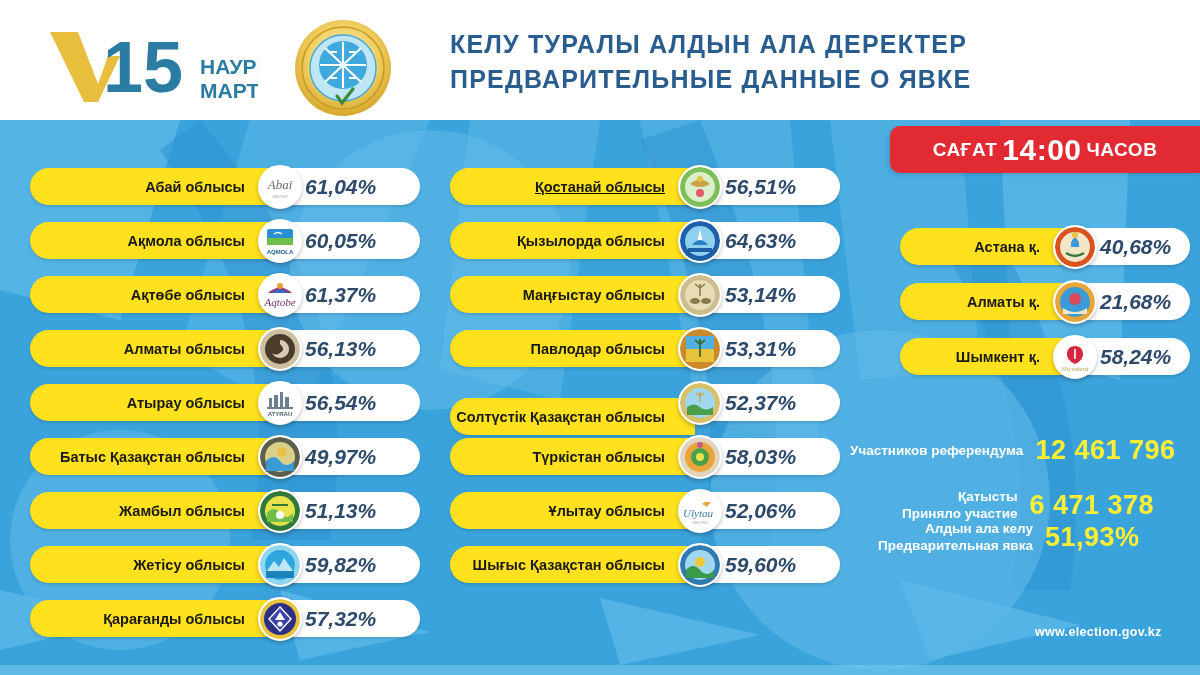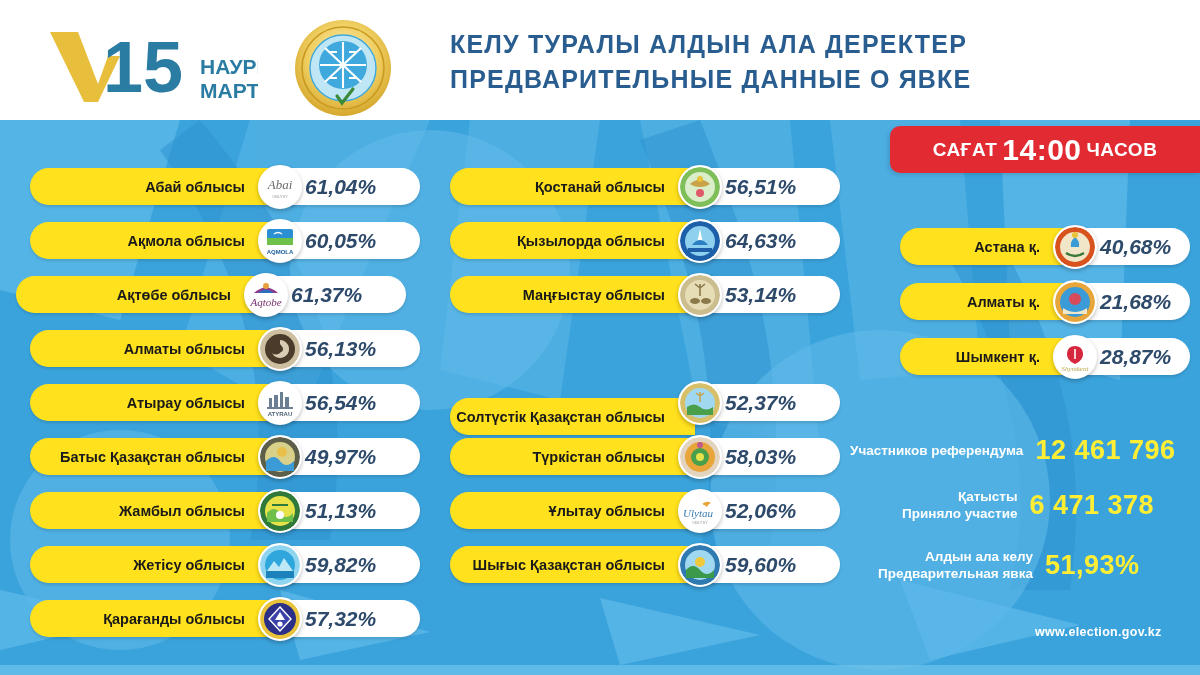--- a/index.html
+++ b/index.html
@@ -206,21 +206,21 @@
         <svg width="40" height="40" viewBox="0 0 40 40">
             <circle cx="20" cy="20" r="20" fill="#fff"></circle>
             <rect x="7" y="8" width="26" height="16" rx="2" fill="#2b8fd4"></rect>
             <rect x="7" y="17" width="26" height="7" fill="#6fc04a"></rect>
             <path d="M14 13 q4-3 8 0" stroke="#fff" stroke-width="1.4" fill="none"></path>
             <text x="20" y="33" text-anchor="middle" font-family="Liberation Sans, sans-serif" font-size="6" font-weight="bold" fill="#1a5d9e">AQMOLA</text>
           </svg>
       </div>
     </div>
 
-    <div class="row" style="left:16px; top:156px; width:390px;">
+    <div class="row" style="left:30px; top:156px; width:390px;">
       <div class="pill-yellow" style="width:245px;">
         <span class="region-name">Ақтөбе облысы</span>
       </div>
       <div class="pill-white" style="width:145px;">
         <span class="pct">61,37%</span>
       </div>
       <div class="crest" style="left:228px; top:-3px;">
         <svg width="40" height="40" viewBox="0 0 40 40">
             <circle cx="20" cy="20" r="20" fill="#fff"></circle>
             <path d="M8 18 q12-11 24 0" fill="#8e3d8e"></path>
@@ -334,21 +334,21 @@
             <circle cx="20" cy="20" r="20" fill="#e8c23a"></circle>
             <circle cx="20" cy="20" r="16" fill="#2b2f86"></circle>
             <path d="M20 8 L31 20 L20 32 L9 20 Z" fill="#3c42a8" stroke="#fff" stroke-width="1.4"></path>
             <path d="M20 13 L25 21 H15 Z" fill="#fff"></path>
             <circle cx="20" cy="25" r="2.6" fill="#fff"></circle>
           </svg>
       </div>
     </div>
 
     <div class="row" style="left:450px; top:48px; width:390px;">
-      <div class="pill-yellow" style="width:245px;">
+      <div class="pill-yellow" style="width:245px;text-decoration:underline;">
         <span class="region-name">Қостанай облысы</span>
       </div>
       <div class="pill-white" style="width:145px;">
         <span class="pct">56,51%</span>
       </div>
       <div class="crest" style="left:228px; top:-3px;">
         <svg width="40" height="40" viewBox="0 0 40 40">
             <circle cx="20" cy="20" r="20" fill="#7fbf5a"></circle>
             <circle cx="20" cy="20" r="15" fill="#d9eec9"></circle>
             <path d="M10 17 q10-9 20 0 q-4 3-10 3 q-6 0-10-3Z" fill="#c9a24a"></path>
@@ -387,20 +387,36 @@
         <svg width="40" height="40" viewBox="0 0 40 40">
             <circle cx="20" cy="20" r="20" fill="#cbbd8e"></circle>
             <circle cx="20" cy="20" r="15" fill="#e6dcb6"></circle>
             <path d="M20 9 v12 M20 13 l-5-4 M20 13 l5-4" stroke="#8a7a4a" stroke-width="1.6" fill="none"></path>
             <ellipse cx="15" cy="26" rx="5" ry="3" fill="#8a7a4a"></ellipse>
             <ellipse cx="26" cy="26" rx="5" ry="3" fill="#8a7a4a"></ellipse>
           </svg>
       </div>
     </div>
 
+    <div class="row" style="left:450px; top:210px; width:390px;">
+      <div class="pill-yellow" style="width:245px;">
+        <span class="region-name">Павлодар облысы</span>
+      </div>
+      <div class="pill-white" style="width:145px;">
+        <span class="pct">53,31%</span>
+      </div>
+      <div class="crest" style="left:228px; top:-3px;">
+        <svg width="40" height="40" viewBox="0 0 40 40">
+            <circle cx="20" cy="20" r="20" fill="#c98a2a"></circle>
+            <rect x="6" y="7" width="28" height="13" fill="#4fb0e3"></rect>
+            <rect x="6" y="20" width="28" height="13" fill="#e8c23a"></rect>
+            <path d="M20 10 v18 M20 15 l-5-4 M20 15 l5-4" stroke="#3a6a2a" stroke-width="1.8" fill="none"></path>
+          </svg>
+      </div>
+    </div>
 
     <div class="row" style="left:450px; top:264px; width:390px;">
       <div class="pill-yellow" style="width:245px;margin-top:28px;">
         <span class="region-name">Солтүстік Қазақстан облысы</span>
       </div>
       <div class="pill-white" style="width:145px;">
         <span class="pct">52,37%</span>
       </div>
       <div class="crest" style="left:228px; top:-3px;">
         <svg width="40" height="40" viewBox="0 0 40 40">
@@ -497,21 +513,21 @@
             <path d="M8 26 q12 8 24 0 v6 H8 Z" fill="#f2e6c8"></path>
           </svg>
       </div>
     </div>
 
     <div class="row" style="left:900px; top:218px; width:290px;">
       <div class="pill-yellow" style="width:170px;">
         <span class="region-name">Шымкент қ.</span>
       </div>
       <div class="pill-white" style="width:120px;">
-        <span class="pct">28,87%</span>
+        <span class="pct">58,24%</span>
       </div>
       <div class="crest" style="left:153px; top:-3px;">
         <svg width="40" height="40" viewBox="0 0 40 40">
             <circle cx="20" cy="20" r="20" fill="#fff"></circle>
             <path d="M20 9 q7 0 8 7 q1 7-8 11 q-9-4-8-11 q1-7 8-7Z" fill="#d6273f"></path>
             <path d="M20 12 v10" stroke="#fff" stroke-width="1.6"></path>
             <text x="20" y="34" text-anchor="middle" font-family="Liberation Serif, serif" font-size="7" font-style="italic" fill="#b8a44a">Shymkent</text>
           </svg>
       </div>
     </div>
@@ -524,21 +540,21 @@
     </div>
 
     <div class="summary-item" style="left:902px; top:368px;">
       <div class="summary-labels">
         <div class="sl-kz">Қатысты</div>
         <div class="sl-ru">Приняло участие</div>
       </div>
       <div class="summary-value">6 471 378</div>
     </div>
 
-    <div class="summary-item" style="left:878px; top:428px;">
+    <div class="summary-item" style="left:878px; top:400px;">
       <div class="summary-labels">
         <div class="sl-kz">Алдын ала келу</div>
         <div class="sl-ru">Предварительная явка</div>
       </div>
       <div class="summary-value">51,93%</div>
     </div>
 
   </div>
 
   <div class="site-url">www.election.gov.kz</div>

